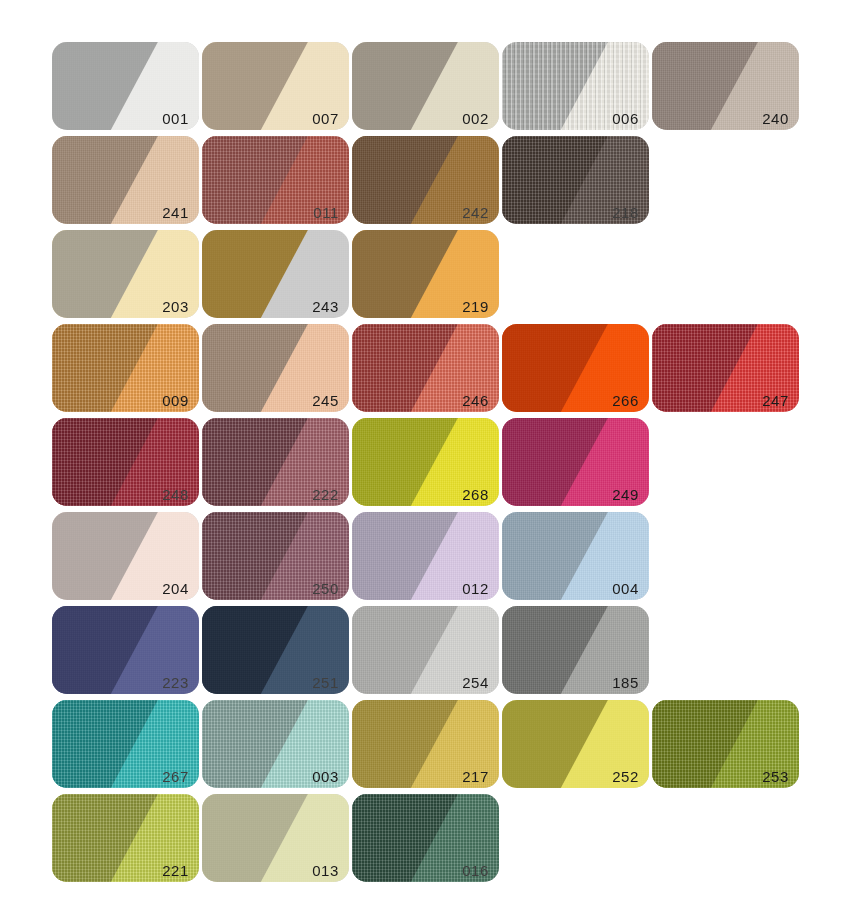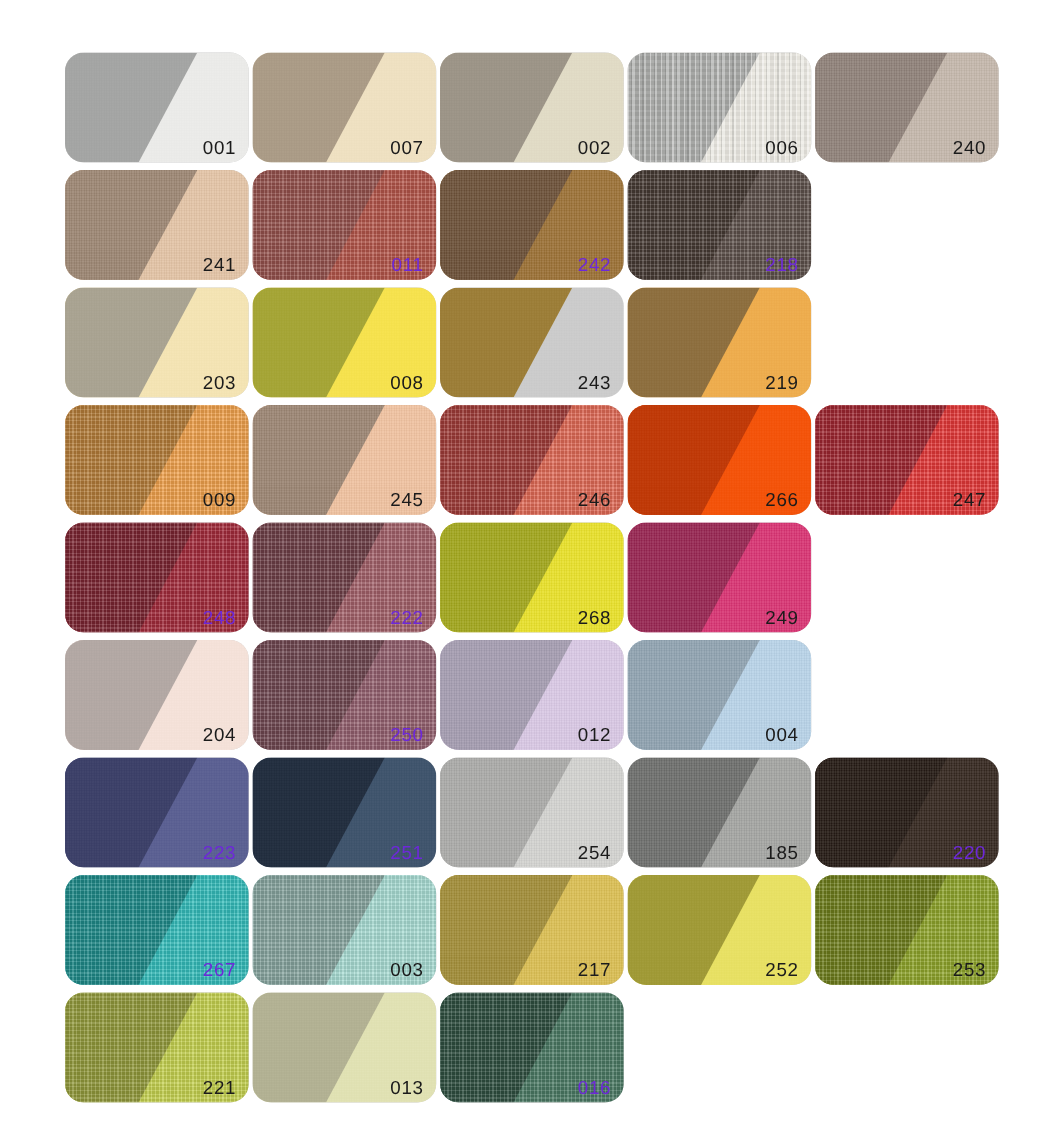--- a/index.html
+++ b/index.html
@@ -129,21 +129,21 @@
     bottom: 4px;
     font-family: "Liberation Sans", sans-serif;
     font-size: 15px;
     font-weight: 300;
     letter-spacing: .6px;
     line-height: 1;
     color: #1b1b1b;
     white-space: nowrap;
   }
   .swatch-label.on-dark {
-    color: #6d28d9;
+    color: #404040;
   }
 </style>
 </head>
 <body>
 
 <div id="swatch-sheet">
   <div class="swatch-grid">
       <div class="swatch-row">
         <div class="swatch" data-texture="smooth">
           <div class="swatch-base" style="background: rgb(236, 236, 234);"></div>
@@ -203,26 +203,20 @@
         </div>
       </div>
       <div class="swatch-row">
         <div class="swatch" data-texture="smooth">
           <div class="swatch-base" style="background: rgb(245, 229, 180);"></div>
           <div class="swatch-dark" style="background: rgb(169, 163, 145);"></div>
           <div class="swatch-texture"></div>
           <span class="swatch-label">203</span>
         </div>
         <div class="swatch" data-texture="smooth">
-          <div class="swatch-base" style="background: rgb(247, 227, 76);"></div>
-          <div class="swatch-dark" style="background: rgb(165, 165, 52);"></div>
-          <div class="swatch-texture"></div>
-          <span class="swatch-label">008</span>
-        </div>
-        <div class="swatch" data-texture="smooth">
           <div class="swatch-base"></div>
           <div class="swatch-dark" style="background: rgb(156, 125, 54);"></div>
           <div class="swatch-texture"></div>
           <span class="swatch-label">243</span>
         </div>
         <div class="swatch" data-texture="smooth">
           <div class="swatch-base" style="background: rgb(239, 173, 76);"></div>
           <div class="swatch-dark" style="background: rgb(141, 110, 61);"></div>
           <div class="swatch-texture"></div>
           <span class="swatch-label">219</span>
@@ -330,26 +324,20 @@
           <div class="swatch-dark" style="background: rgb(169, 169, 167);"></div>
           <div class="swatch-texture"></div>
           <span class="swatch-label">254</span>
         </div>
         <div class="swatch" data-texture="fabric">
           <div class="swatch-base" style="background: rgb(163, 164, 161);"></div>
           <div class="swatch-dark" style="background: rgb(108, 109, 107);"></div>
           <div class="swatch-texture"></div>
           <span class="swatch-label">185</span>
         </div>
-        <div class="swatch" data-texture="fabric">
-          <div class="swatch-base" style="background: rgb(53, 40, 32);"></div>
-          <div class="swatch-dark" style="background: rgb(36, 26, 20);"></div>
-          <div class="swatch-texture"></div>
-          <span class="swatch-label on-dark">220</span>
-        </div>
       </div>
       <div class="swatch-row">
         <div class="swatch" data-texture="linen">
           <div class="swatch-base" style="background: rgb(53, 189, 187);"></div>
           <div class="swatch-dark" style="background: rgb(31, 138, 137);"></div>
           <div class="swatch-texture"></div>
           <span class="swatch-label on-dark">267</span>
         </div>
         <div class="swatch" data-texture="linen">
           <div class="swatch-base" style="background: rgb(169, 221, 212);"></div>

